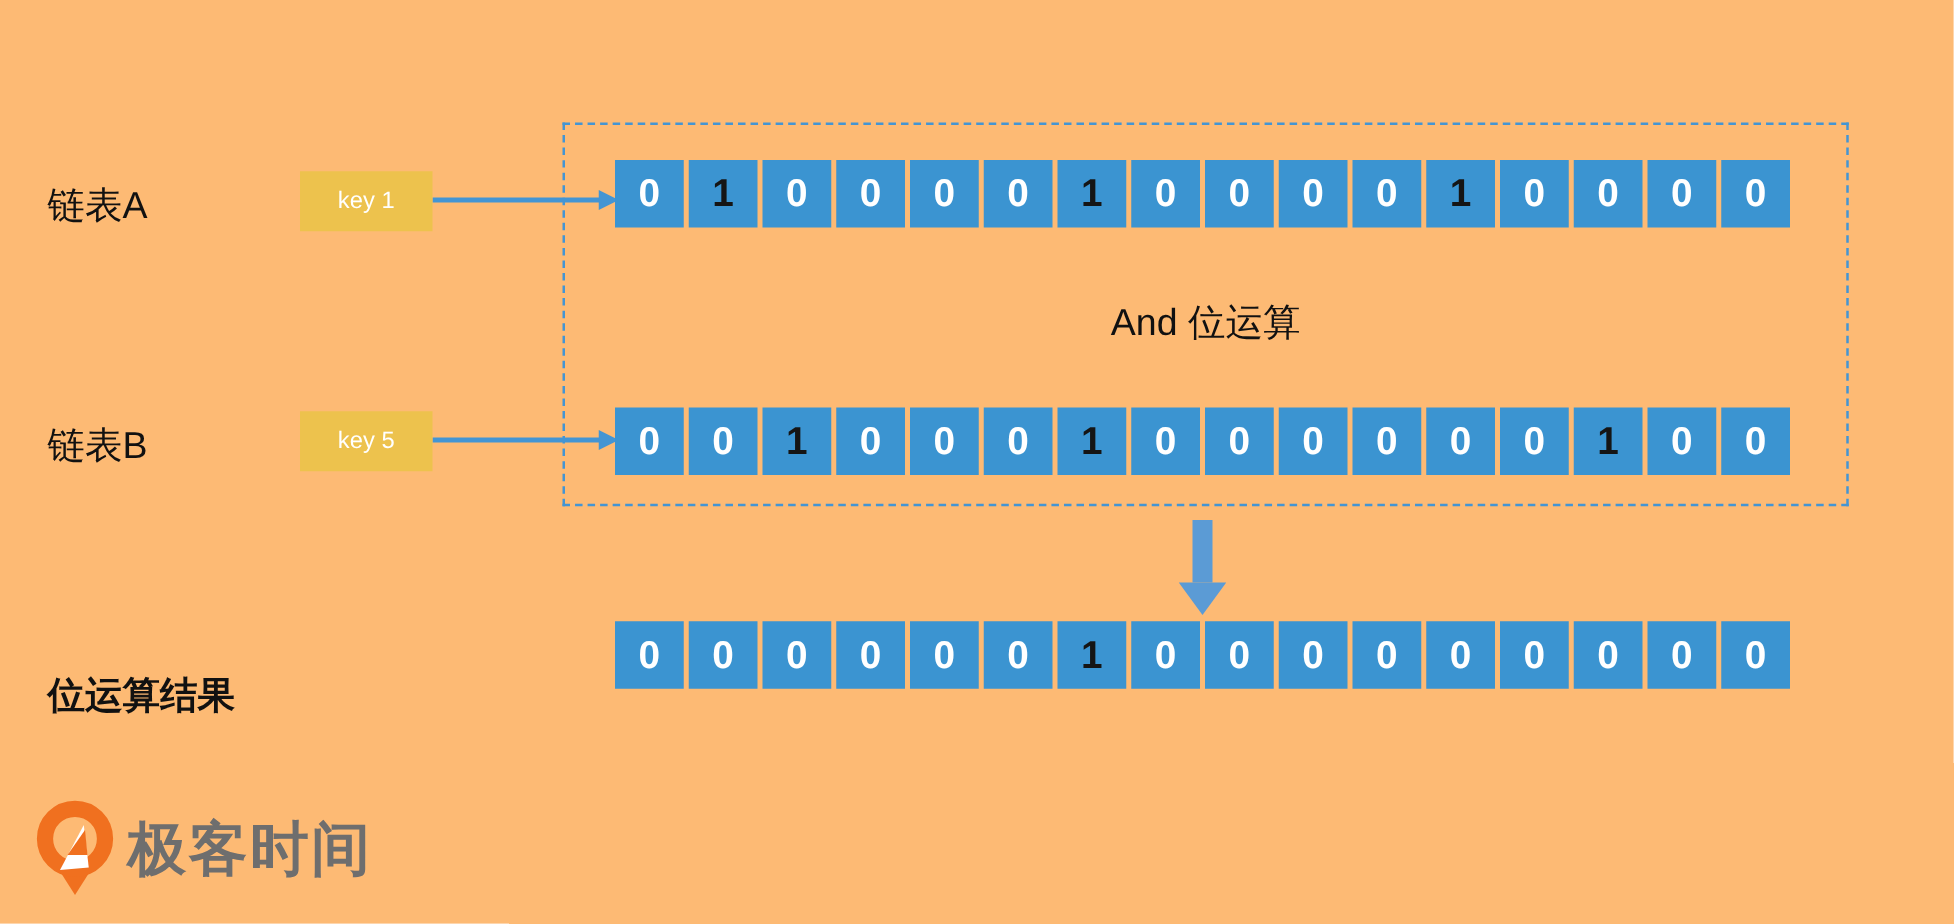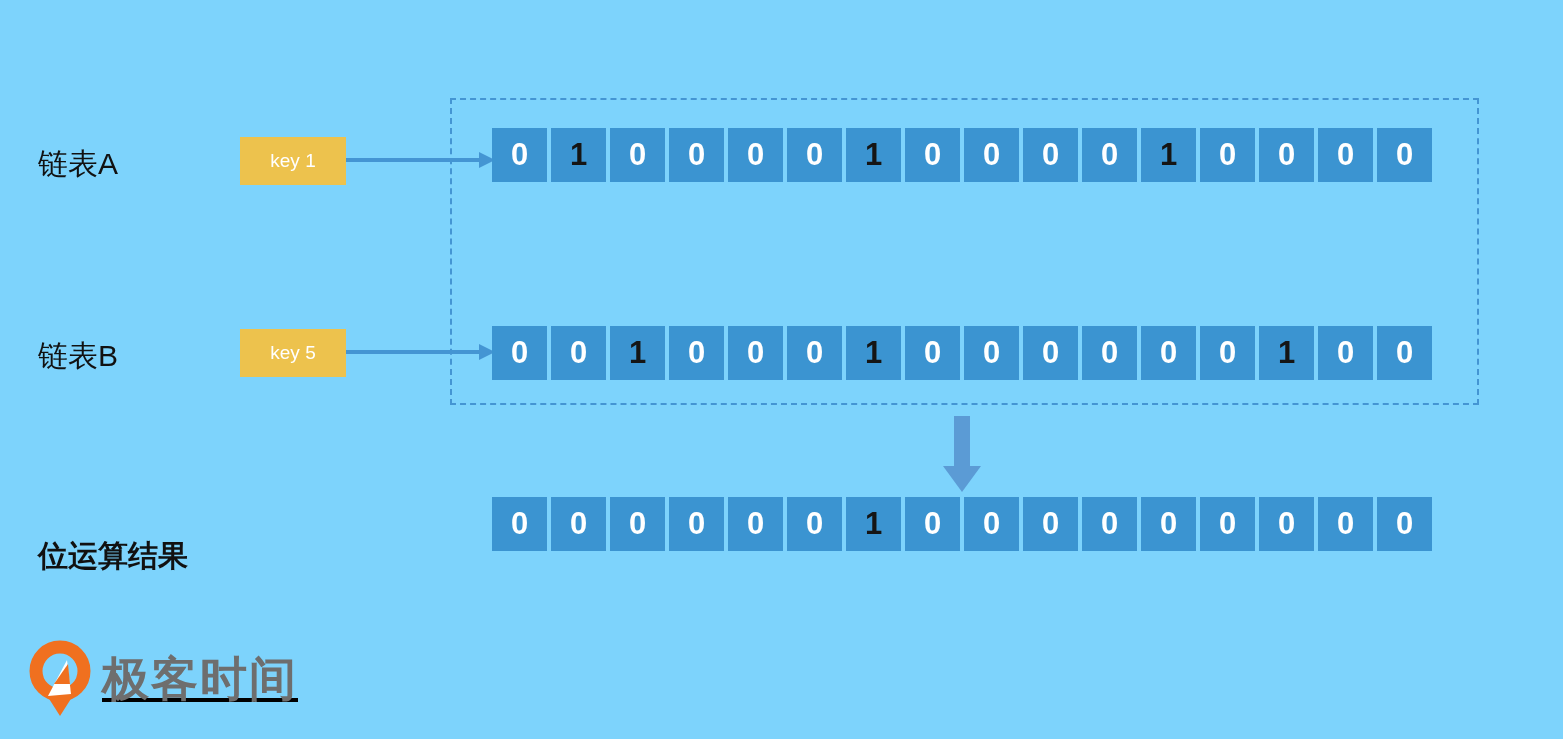--- a/index.html
+++ b/index.html
@@ -1,19 +1,19 @@
 <!DOCTYPE html>
 <html><head>
 <meta charset="utf-8">
 <style>
   html,body{margin:0;padding:0;background:#ffffff;}
   .canvas{
     position:relative;
     width:1563px;height:739px;
-    background:#7dd3fc;
+    background:#fdba74;
     font-family:"Liberation Sans", sans-serif;
     overflow:hidden;
   }
   .dashed-box{
     position:absolute;left:450px;top:98px;width:1029px;height:307px;
     border:2px dashed #4495D3;
     box-sizing:border-box;
   }
   .side-label{
     position:absolute;left:38px;
@@ -39,21 +39,21 @@
   }
   .bit.zero{color:#ffffff;}
   .bit.one{color:#151515;}
   .op-label{
     position:absolute;left:450px;top:238px;width:1029px;
     text-align:center;font-size:30px;color:#111111;
   }
   .down-arrow{position:absolute;left:943px;top:416px;}
   .logo{
     position:absolute;left:28px;top:640px;
-    display:flex;align-items:center;text-decoration:underline;
+    display:flex;align-items:center;
   }
   .logo-text{
     font-size:47px;color:#6E6E6E;font-weight:bold;
     letter-spacing:2px;margin-left:10px;
   }
 </style>
 </head>
 <body>
 
 <div class="canvas">
@@ -80,20 +80,21 @@
       <div class="bit zero">0</div>
       <div class="bit zero">0</div>
       <div class="bit zero">0</div>
       <div class="bit one">1</div>
       <div class="bit zero">0</div>
       <div class="bit zero">0</div>
       <div class="bit zero">0</div>
       <div class="bit zero">0</div>
     </div>
 
+  <div class="op-label">And 位运算</div>
 
   <div class="side-label" style="top:336px;">链表B</div>
   <div class="key-box" style="top:329px;">
     <span>key 5</span>
   </div>
   <svg class="h-arrow" style="top:342px;" width="150" height="20" viewBox="0 0 150 20">
     <line x1="0" y1="10" x2="134" y2="10" stroke="#4495D3" stroke-width="4"></line>
     <polygon points="133,2 149,10 133,18" fill="#4495D3"></polygon>
   </svg>
   <div class="bit-row" style="top:326px;">

